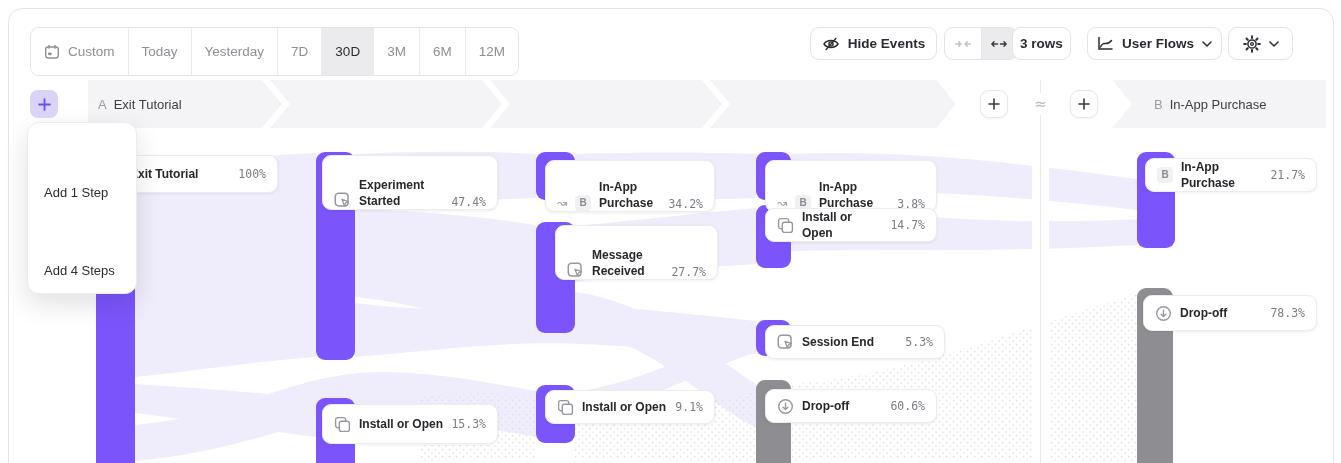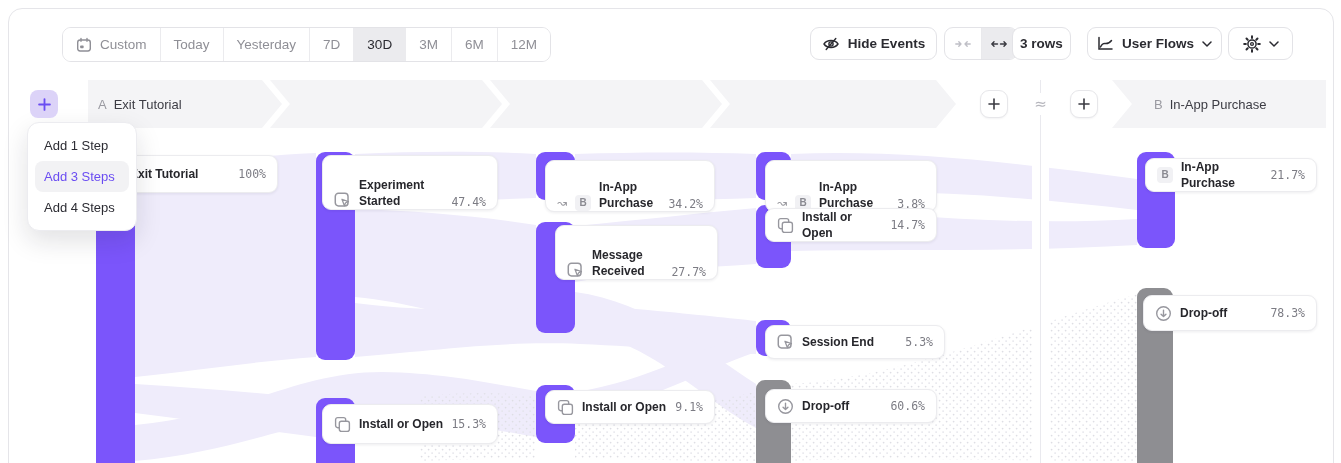--- a/index.html
+++ b/index.html
@@ -4,22 +4,22 @@
 <style>
   * { box-sizing: border-box; margin: 0; padding: 0; }
   html,body { width:1341px; height:463px; background:#fff; font-family:"Liberation Sans",sans-serif; overflow:hidden; }
   #stage { position:relative; width:1341px; height:463px; }
 
   
   .panel { position:absolute; left:8px; top:8px; width:1326px; height:470px;
            background:#fff; border:1px solid #e5e5e9; border-radius:14px; }
 
   
-  .dategroup { position:absolute; left:30px; top:27px; height:35px; display:inline-flex;
-               border:1px solid #e3e3e7; border-radius:9px; background:#fff; overflow:hidden; z-index:20;margin-left:32px;}
+  .dategroup { position:absolute; left:30px; top:27px; height:49px; display:inline-flex;
+               border:1px solid #e3e3e7; border-radius:9px; background:#fff; overflow:hidden; z-index:20;}
   .dategroup button { border:none; background:#fff; border-right:1px solid #ebebee; height:100%;
                padding:0 13px; font:13.5px "Liberation Sans",sans-serif; color:#8f8f96; display:flex; align-items:center; gap:8px; cursor:pointer;}
   .dategroup button:last-child { border-right:none;text-align:right; }
   .dategroup button.sel { background:#ebebee; color:#2b2b31; font-weight:400; }
   .tbtn { position:absolute; top:27px; height:33px; background:#fff; border:1px solid #e3e3e7; border-radius:9px;
           display:flex; align-items:center; justify-content:center; gap:8px;
           font:600 13.5px "Liberation Sans",sans-serif; color:#2b2b31; cursor:pointer; z-index:20;}
   .seg { position:absolute; top:27px; left:944px; width:74px; height:33px; border:1px solid #e3e3e7; border-radius:9px;
          display:flex; overflow:hidden; background:#fff; z-index:20;}
   .seg .cell { flex:1; display:flex; align-items:center; justify-content:center; cursor:pointer;}
@@ -56,21 +56,21 @@
   .card.two .lbl { width:86px; }
   .card .pct { margin-left:auto; font:11.5px "DejaVu Sans Mono",monospace; color:#7c7c84; white-space:nowrap; }
   .badge { width:16px; height:16px; border-radius:4px; background:#f1f1f4; color:#8a8a91;
            font:700 10px/16px "Liberation Sans",sans-serif; text-align:center; flex:none; }
   .jump { color:#9a9aa0; font:12px "DejaVu Sans",sans-serif; flex:none; line-height:16px;}
   .icn { flex:none; }
 
   
   .menu { position:absolute; left:27px; top:122px; width:110px; background:#fff; border:1px solid #ececf0;
           border-radius:12px; box-shadow:0 10px 26px rgba(20,20,40,.13); padding:7px; z-index:50; }
-  .menu .mi { font:13px "Liberation Sans",sans-serif; color:#2c2c33; padding:8px 9px; border-radius:8px; cursor:pointer; }
+  .menu .mi { font:13px "Liberation Sans",sans-serif; color:#2c2c33; padding:8px 9px; border-radius:8px; cursor:pointer;margin-top:47px; }
   .menu .mi.active { background:#f2f2f4; color:#6a4cf2; }
 
   svg { display:block; }
   .abs { position:absolute; }
 </style>
 </head>
 <body>
 
 <div id="stage">
 
@@ -338,17 +338,16 @@
   </div>
 
   <button class="addbtn">
     <svg width="13" height="13" viewBox="0 0 12 12">
       <path d="M6 1 V11 M1 6 H11" stroke="#6a4cf2" stroke-width="1.7" stroke-linecap="round"></path>
     </svg>
   </button>
 
   <div class="menu">
     <div class="mi">Add 1 Step</div>
-    <div class="mi active">Add 3 Steps</div>
     <div class="mi">Add 4 Steps</div>
   </div>
 
 </div>
 
 </body></html>

